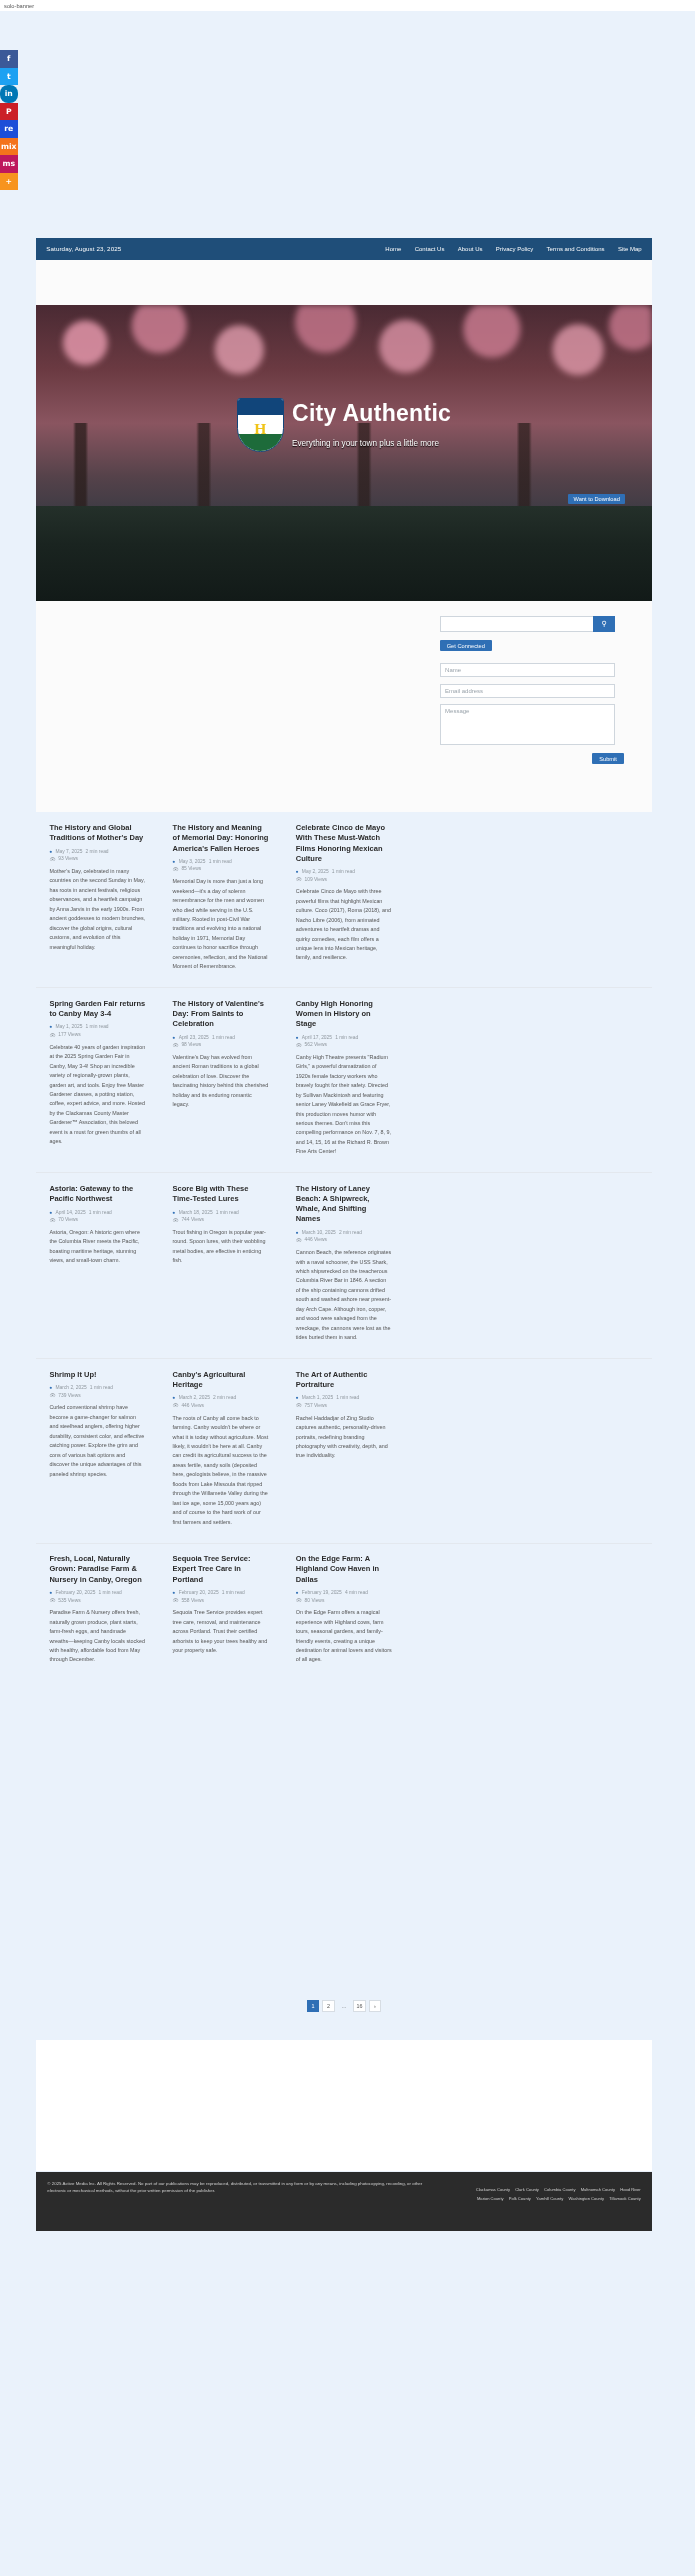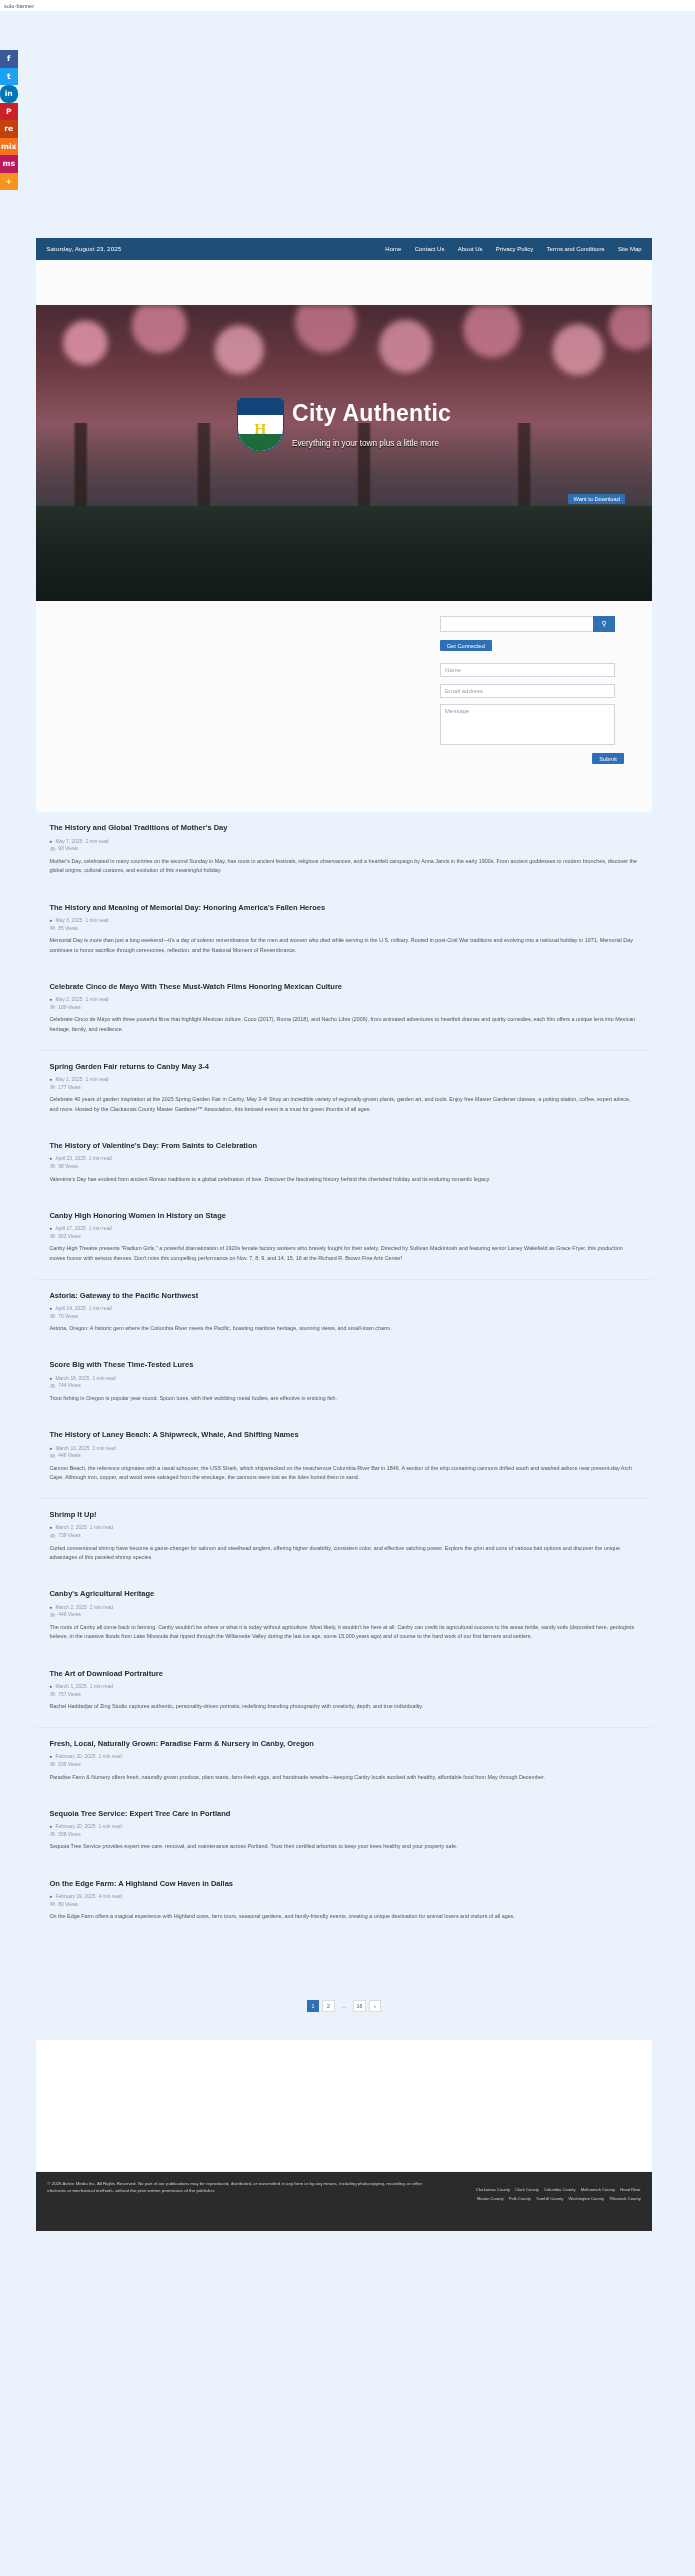--- a/index.html
+++ b/index.html
@@ -18,21 +18,21 @@
   }
   
   .social-rail {
     position:absolute; left:0; top:50px; width:17.5px; z-index:30;
   }
   .social-rail .s {
     width:17.5px; height:17.5px; display:flex; align-items:center; justify-content:center;
     color:#fff; font-size:7.7px; font-weight:bold; font-family:"DejaVu Sans", sans-serif;
   }
   .s-fb{background:#3b5998;} .s-tw{background:#1da1f2;} .s-li{background:#0077b5;border-radius:8px;}
-  .s-pi{background:#cb2027;} .s-re{background:#c2410c; font-size:5.7px;}
+  .s-pi{background:#cb2027;} .s-re{background:#1d4ed8; font-size:5.7px;}
   .s-mx{background:#f4731c; font-size:5.2px;} .s-ms{background:#be185d; font-size:5.2px;}
   .s-plus{background:#f7941e; font-size:8.8px;}
   .topbar {
     position:absolute; left:36px; top:238px; width:616px; height:21.6px;
     background:#1f4e79; color:#fff; display:flex; align-items:center;
     justify-content:space-between; padding:0 10.3px; font-size:6.2px;
   }
   .topbar .date { letter-spacing:0.1px; }
   .topnav { display:flex; gap:13.4px; }
   .topnav a { color:#fff; text-decoration:none; font-size:6px; }
@@ -123,21 +123,21 @@
     position:absolute; left:440px; top:704px; width:175px; height:41px;
     border:0.5px solid #cfd6dd; background:#fff; font-size:6px; color:#9aa3ab; padding:3.1px 4.1px;
   }
   .submitbtn {
     position:absolute; left:592px; top:753px; background:#2f6fb5; color:#fff;
     font-size:5.7px; padding:2.6px 7.2px; border-radius:1px;
   }
   
   .grid {
     position:absolute; left:36px; top:812px; width:616px;
-    display:grid; grid-template-columns:repeat(1, 1fr);
+    display:grid; grid-template-columns:repeat(5, 1fr);
     column-gap:0; row-gap:0;
   }
   .cardwrap { padding:11.3px 13.4px 15.5px 13.4px; }
   .card { }
   .card h3 {
     font-size:7.5px; line-height:1.35; margin:0 0 5.2px 0; color:#2b2b2b; font-weight:bold;
   }
   .meta { font-size:4.9px; color:#8f979e; display:flex; align-items:center; gap:3.1px; margin-bottom:2.1px; }
   .meta .dot { color:#2f6fb5; }
   .meta2 { font-size:4.9px; color:#8f979e; margin-bottom:5.2px; display:flex; align-items:center; gap:2.6px;}
@@ -407,21 +407,21 @@
     <div class="meta2">
       <span>👁</span>
       <span>446 Views</span>
     </div>
     <div class="excerpt">The roots of Canby all come back to farming. Canby wouldn't be where or what it is today without agriculture. Most likely, it wouldn't be here at all. Canby can credit its agricultural success to the areas fertile, sandy soils (deposited here, geologists believe, in the massive floods from Lake Missoula that ripped through the Willamette Valley during the last ice age, some 15,000 years ago) and of course to the hard work of our first farmers and settlers.</div>
   </div>
     </div>
 
   <div class="cardwrap">
       <div class="card">
-    <h3>The Art of Download Portraiture</h3>
+    <h3>The Art of Authentic Portraiture</h3>
     <div class="meta">
       <span class="dot">●</span>
       <span>March 1, 2025</span>
       <span>1 min read</span>
     </div>
     <div class="meta2">
       <span>👁</span>
       <span>757 Views</span>
     </div>
     <div class="excerpt">Rachel Haddadjar of Zing Studio captures authentic, personality-driven portraits, redefining branding photography with creativity, depth, and true individuality.</div>

